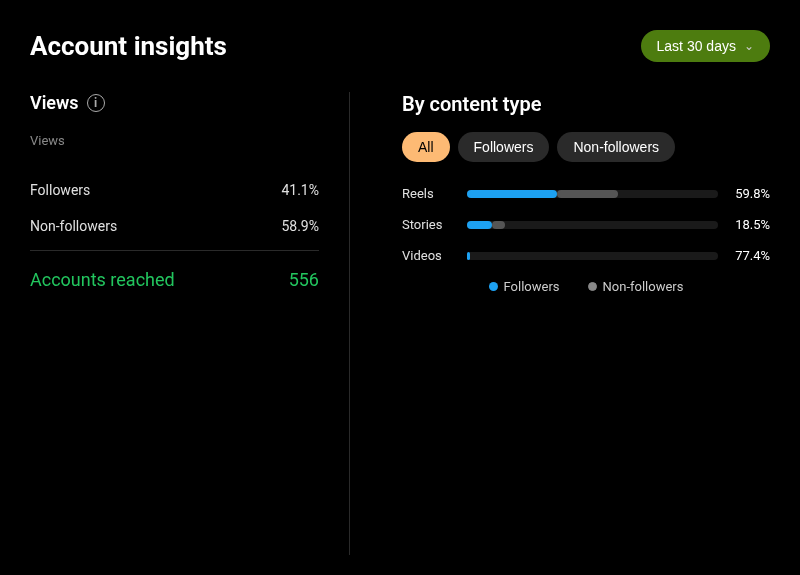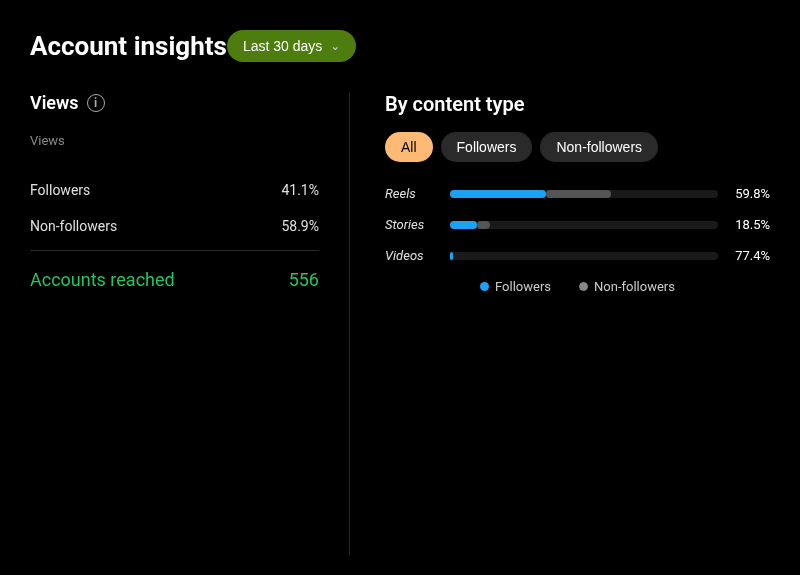--- a/index.html
+++ b/index.html
@@ -12,20 +12,21 @@
       overflow: hidden;
     }
     .container {
       padding: 30px 30px 20px 30px;
       height: 100%;
       display: flex;
       flex-direction: column;
     }
     .header {
       display: flex;
+      justify-content: space-between;
       align-items: center;
       margin-bottom: 30px;
     }
     .page-title {
       font-size: 26px;
       font-weight: 700;
       color: #fff;
     }
     .date-filter {
       background: #4d7c0f;
@@ -39,21 +40,21 @@
       gap: 8px;
       cursor: pointer;
     }
     .chevron-icon {
       font-size: 12px;
       color: #ccc;
     }
     .main-content {
       display: flex;
       flex: 1;
-      gap: 0;
+      gap: 17px;
       justify-content: space-between;
     }
     .left-panel {
       width: 320px;
       padding-right: 30px;
       border-right: 1px solid #2a2a2a;
     }
     .right-panel {
       flex: 1;
       padding-left: 35px;
@@ -147,21 +148,20 @@
       display: flex;
       align-items: center;
       margin-bottom: 16px;
       gap: 10px;
     }
     .bar-label {
       width: 55px;
       font-size: 13px;
       color: #e0e0e0;
       flex-shrink: 0;
-      font-style: italic;
     }
     .bar-track {
       flex: 1;
       height: 8px;
       background: #1a1a1a;
       border-radius: 4px;
       position: relative;
       overflow: visible;
     }
     .bar-fill-followers {

